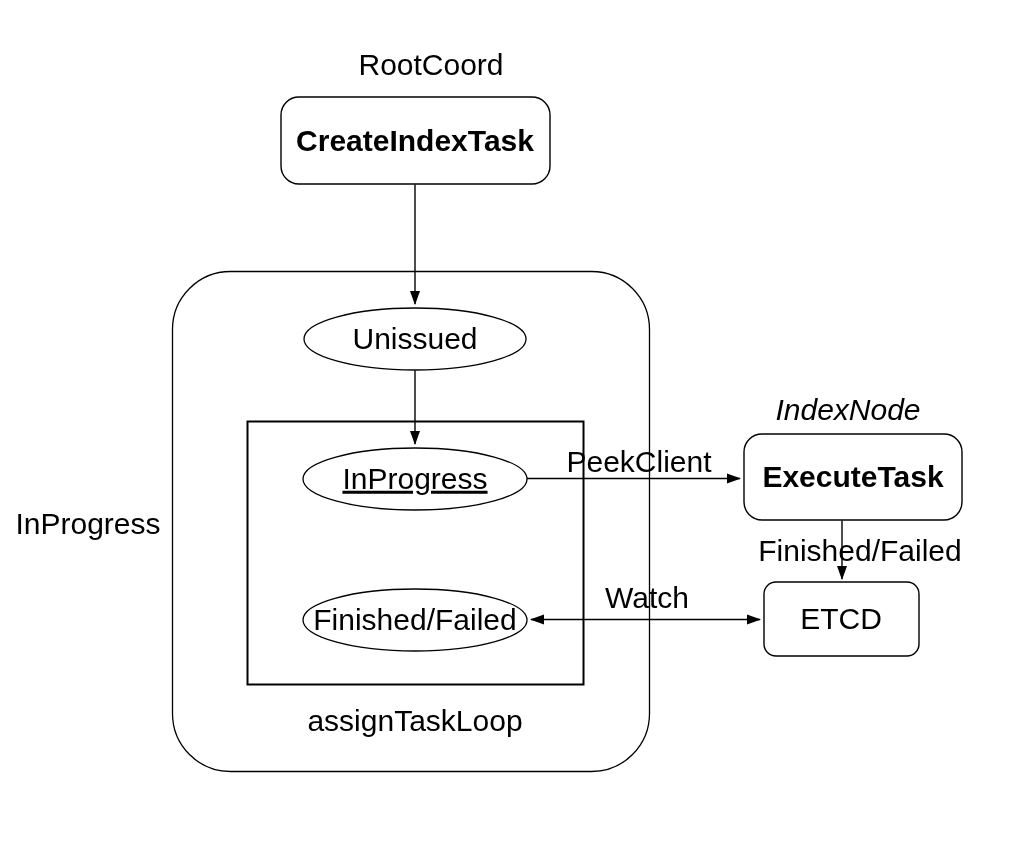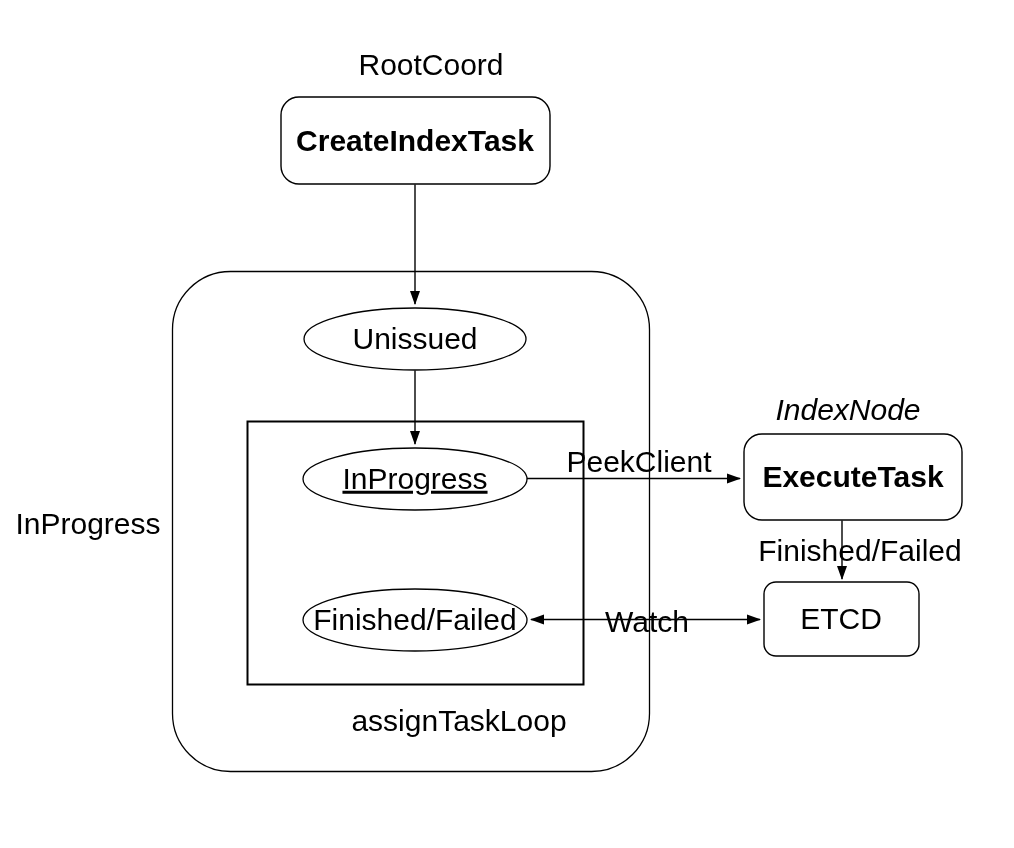--- a/index.html
+++ b/index.html
@@ -55,26 +55,26 @@
     <line x1="415" y1="184.5" x2="415" y2="304" stroke="#000000" stroke-width="1.4" marker-end="url(#arrowhead)"></line>
     <line x1="415" y1="370.5" x2="415" y2="444" stroke="#000000" stroke-width="1.4" marker-end="url(#arrowhead)"></line>
     <line x1="527" y1="478.5" x2="740" y2="478.5" stroke="#000000" stroke-width="1.4" marker-end="url(#arrowhead)"></line>
     <line x1="842" y1="520.5" x2="842" y2="579" stroke="#000000" stroke-width="1.4" marker-end="url(#arrowhead)"></line>
     <line x1="531" y1="619.5" x2="760" y2="619.5" stroke="#000000" stroke-width="1.4" marker-start="url(#arrowheadStart)" marker-end="url(#arrowhead)"></line>
   </svg>
 
   <div class="lbl" style="left:431px; top:65px;">RootCoord</div>
   <div class="lbl" style="left:88px; top:524px;">InProgress</div>
   <div class="lbl" style="left:848px; top:410px;font-style:italic;">IndexNode</div>
-  <div class="lbl" style="left:415px; top:721px;margin-left:44px;">assignTaskLoop</div>
+  <div class="lbl" style="left:415px; top:721px;">assignTaskLoop</div>
 
   <div class="lbl" style="left:415px; top:141px;font-weight:bold;">CreateIndexTask</div>
   <div class="lbl" style="left:415px; top:339px;">Unissued</div>
   <div class="lbl" style="left:415px; top:479px;text-decoration:underline;">InProgress</div>
   <div class="lbl" style="left:415px; top:620px;">Finished/Failed</div>
   <div class="lbl" style="left:853px; top:477px;font-weight:bold;">ExecuteTask</div>
   <div class="lbl" style="left:841px; top:619px;text-align:right;">ETCD</div>
 
   <div class="lbl" style="left:639px; top:462px;">PeekClient</div>
   <div class="lbl" style="left:860px; top:551px;">Finished/Failed</div>
-  <div class="lbl" style="left:647px; top:598px;margin-top:24px;">Watch</div>
+  <div class="lbl" style="left:647px; top:598px;">Watch</div>
 
 </div>
 
 </body></html>

